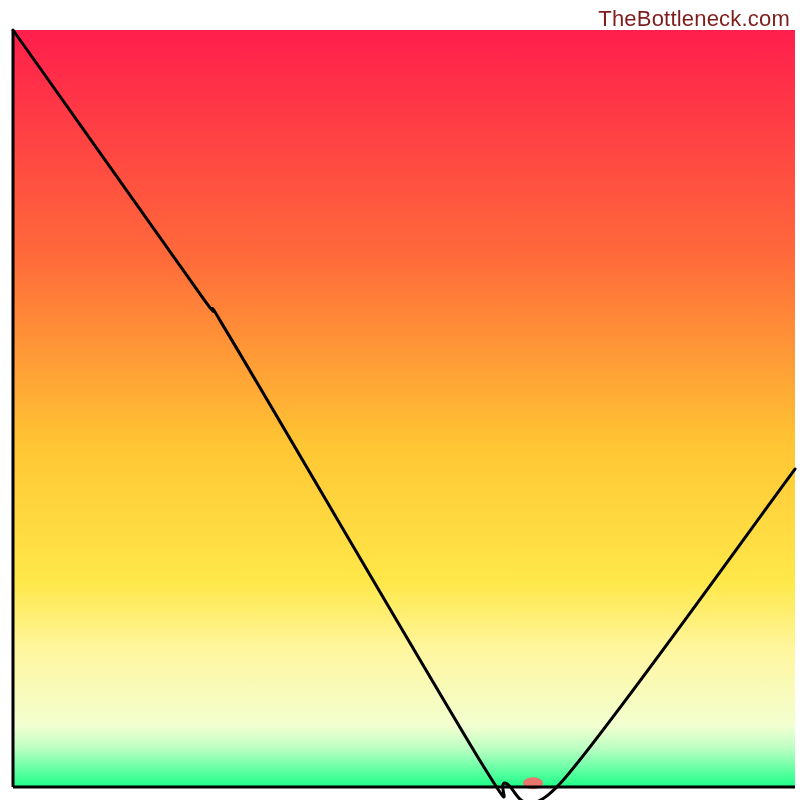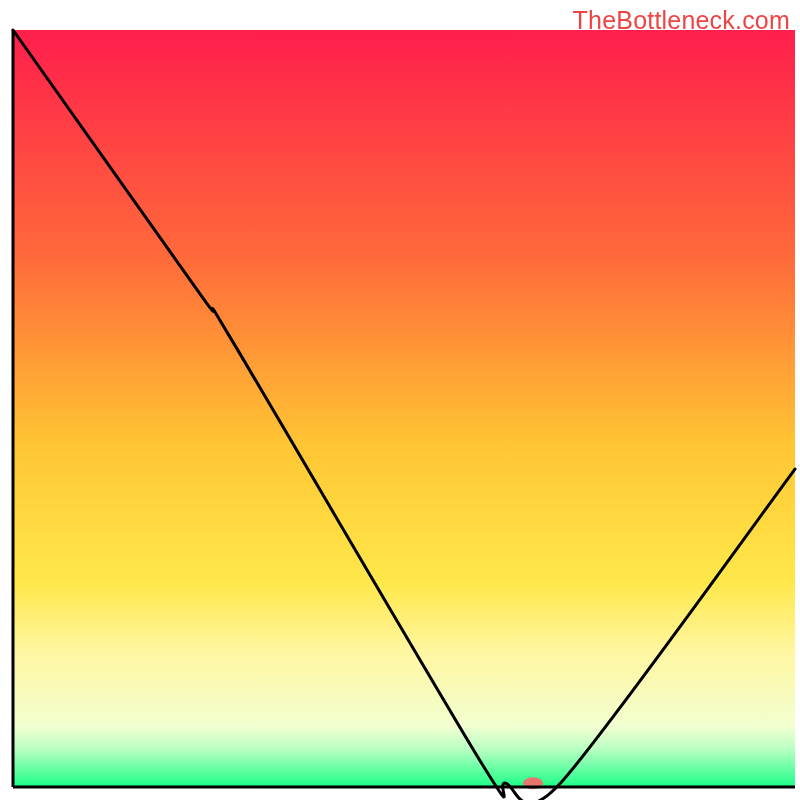--- a/index.html
+++ b/index.html
@@ -12,22 +12,22 @@
   }
   .stage {
     position: relative;
     width: 800px;
     height: 800px;
   }
   .watermark {
     position: absolute;
     top: 6px;
     right: 10px;
-    color: #ef4444;
-    font-size: 25px;
+    color: #7f1d1d;
+    font-size: 22px;
     letter-spacing: 0.2px;
     z-index: 10;
   }
   svg {
     position: absolute;
     top: 0;
     left: 0;
   }
 </style>
 </head>

